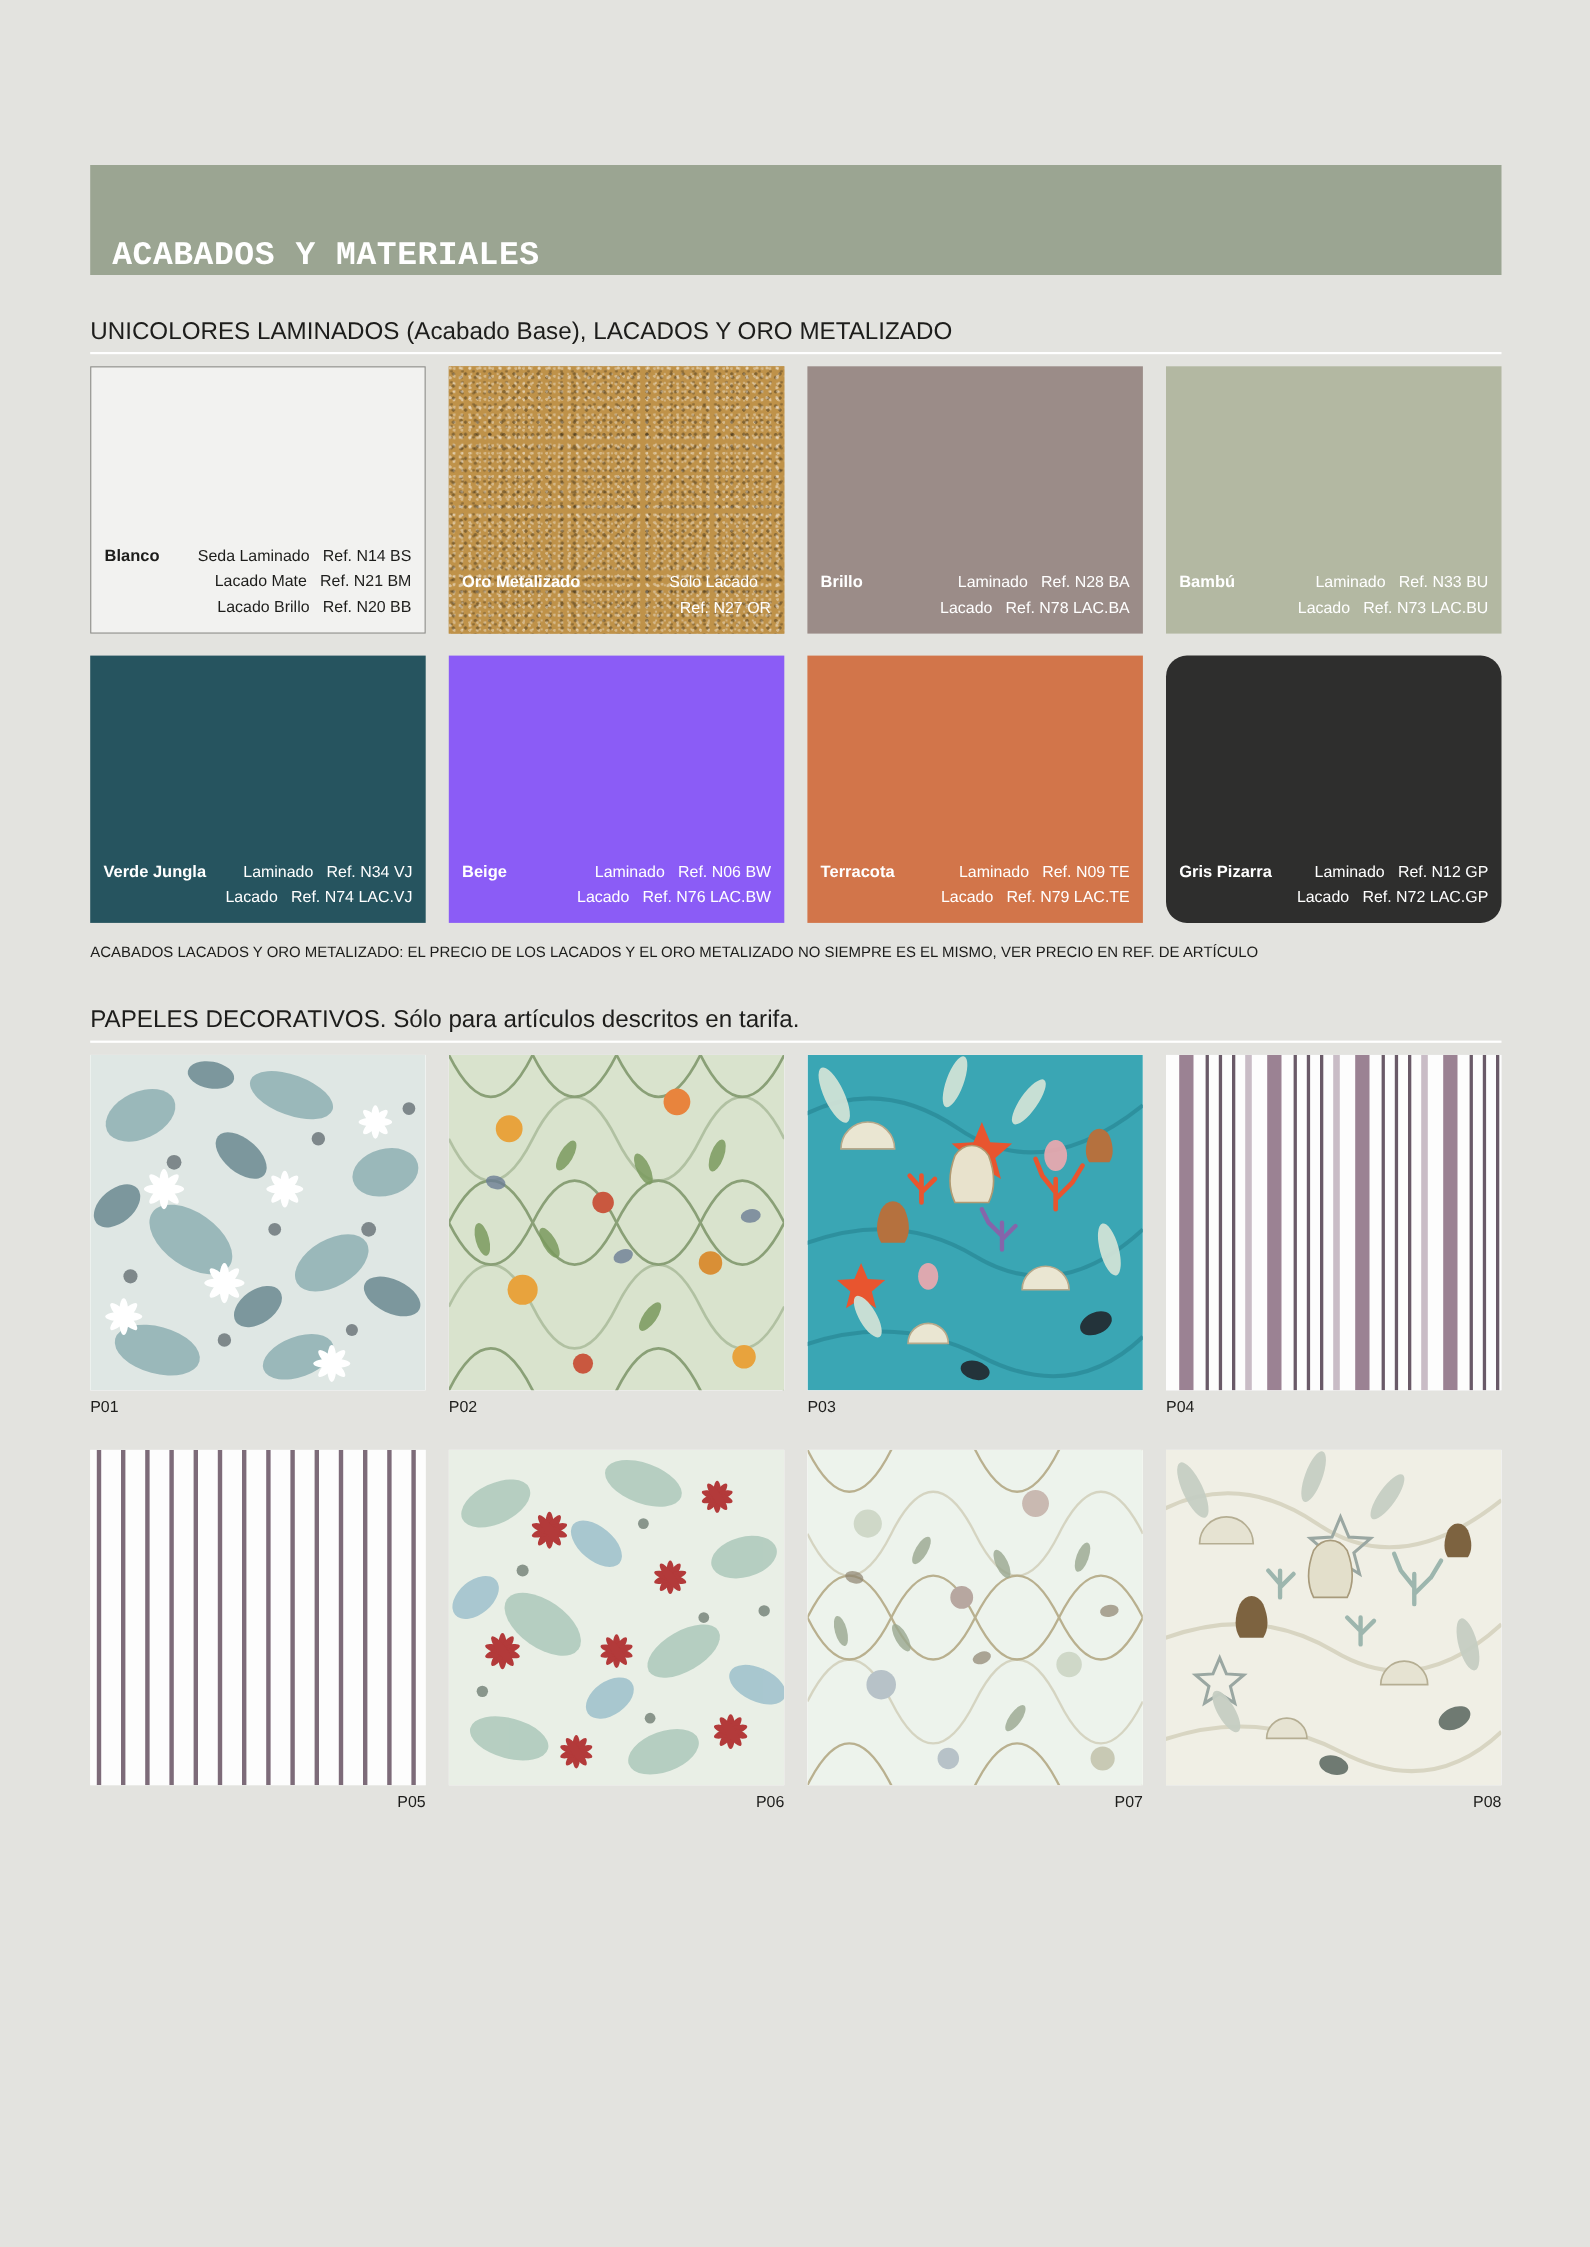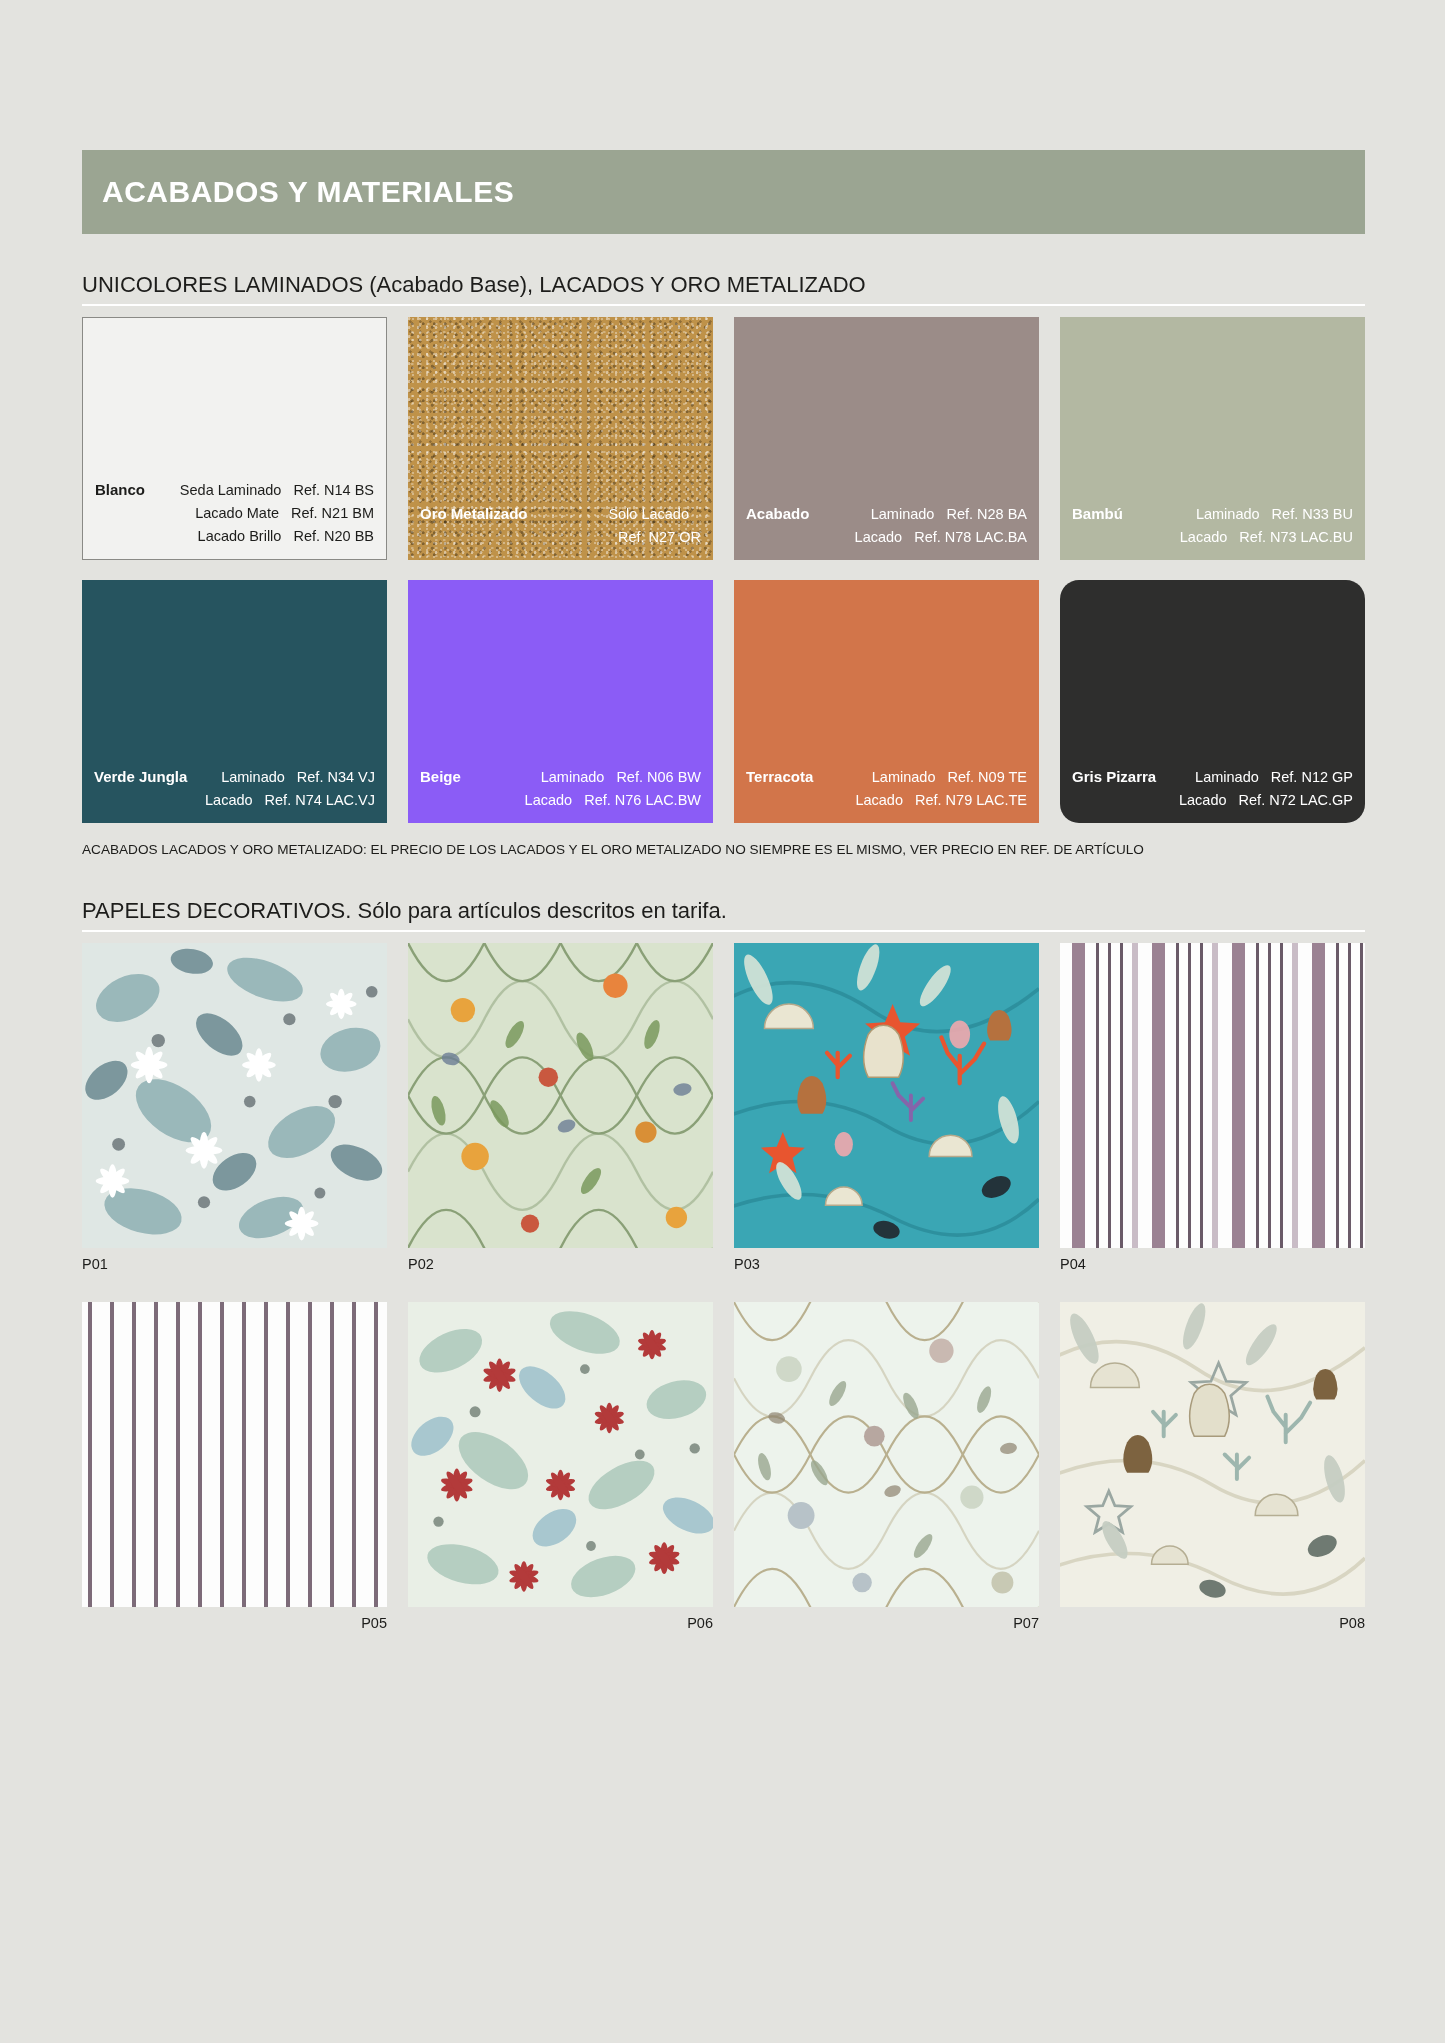--- a/index.html
+++ b/index.html
@@ -24,26 +24,27 @@
   }
   .content {
     position: absolute;
     left: 82px;
     top: 150px;
     width: 1283px;
   }
 
   
   .banner {
-    height: 84px;
+    height: 100px;
     background: #9ba592;
     display: flex;
-    align-items: center;
+    align-items: flex-end;
     padding-left: 20px;
     box-sizing: border-box;
+    font-family: Liberation Mono, monospace;
   }
   .banner-title {
     color: #ffffff;
     font-size: 30px;
     font-weight: bold;
     letter-spacing: 0.5px;
   }
 
   
   .section-title {
@@ -188,21 +189,21 @@
           </div>
           <div class="swatch-row">
             <span class="swatch-ref">Ref. N27 OR</span>
           </div>
         </div>
       </div>
 
       <div class="swatch" style="background:#9b8c88;color:#ffffff;">
         <div class="swatch-rows">
           <div class="swatch-row">
-            <span class="swatch-name">Acabado</span>
+            <span class="swatch-name">Brillo</span>
             <span class="swatch-desc">Laminado</span>
             <span class="swatch-ref">Ref. N28 BA</span>
           </div>
           <div class="swatch-row">
             <span class="swatch-desc">Lacado</span>
             <span class="swatch-ref">Ref. N78 LAC.BA</span>
           </div>
         </div>
       </div>
 

